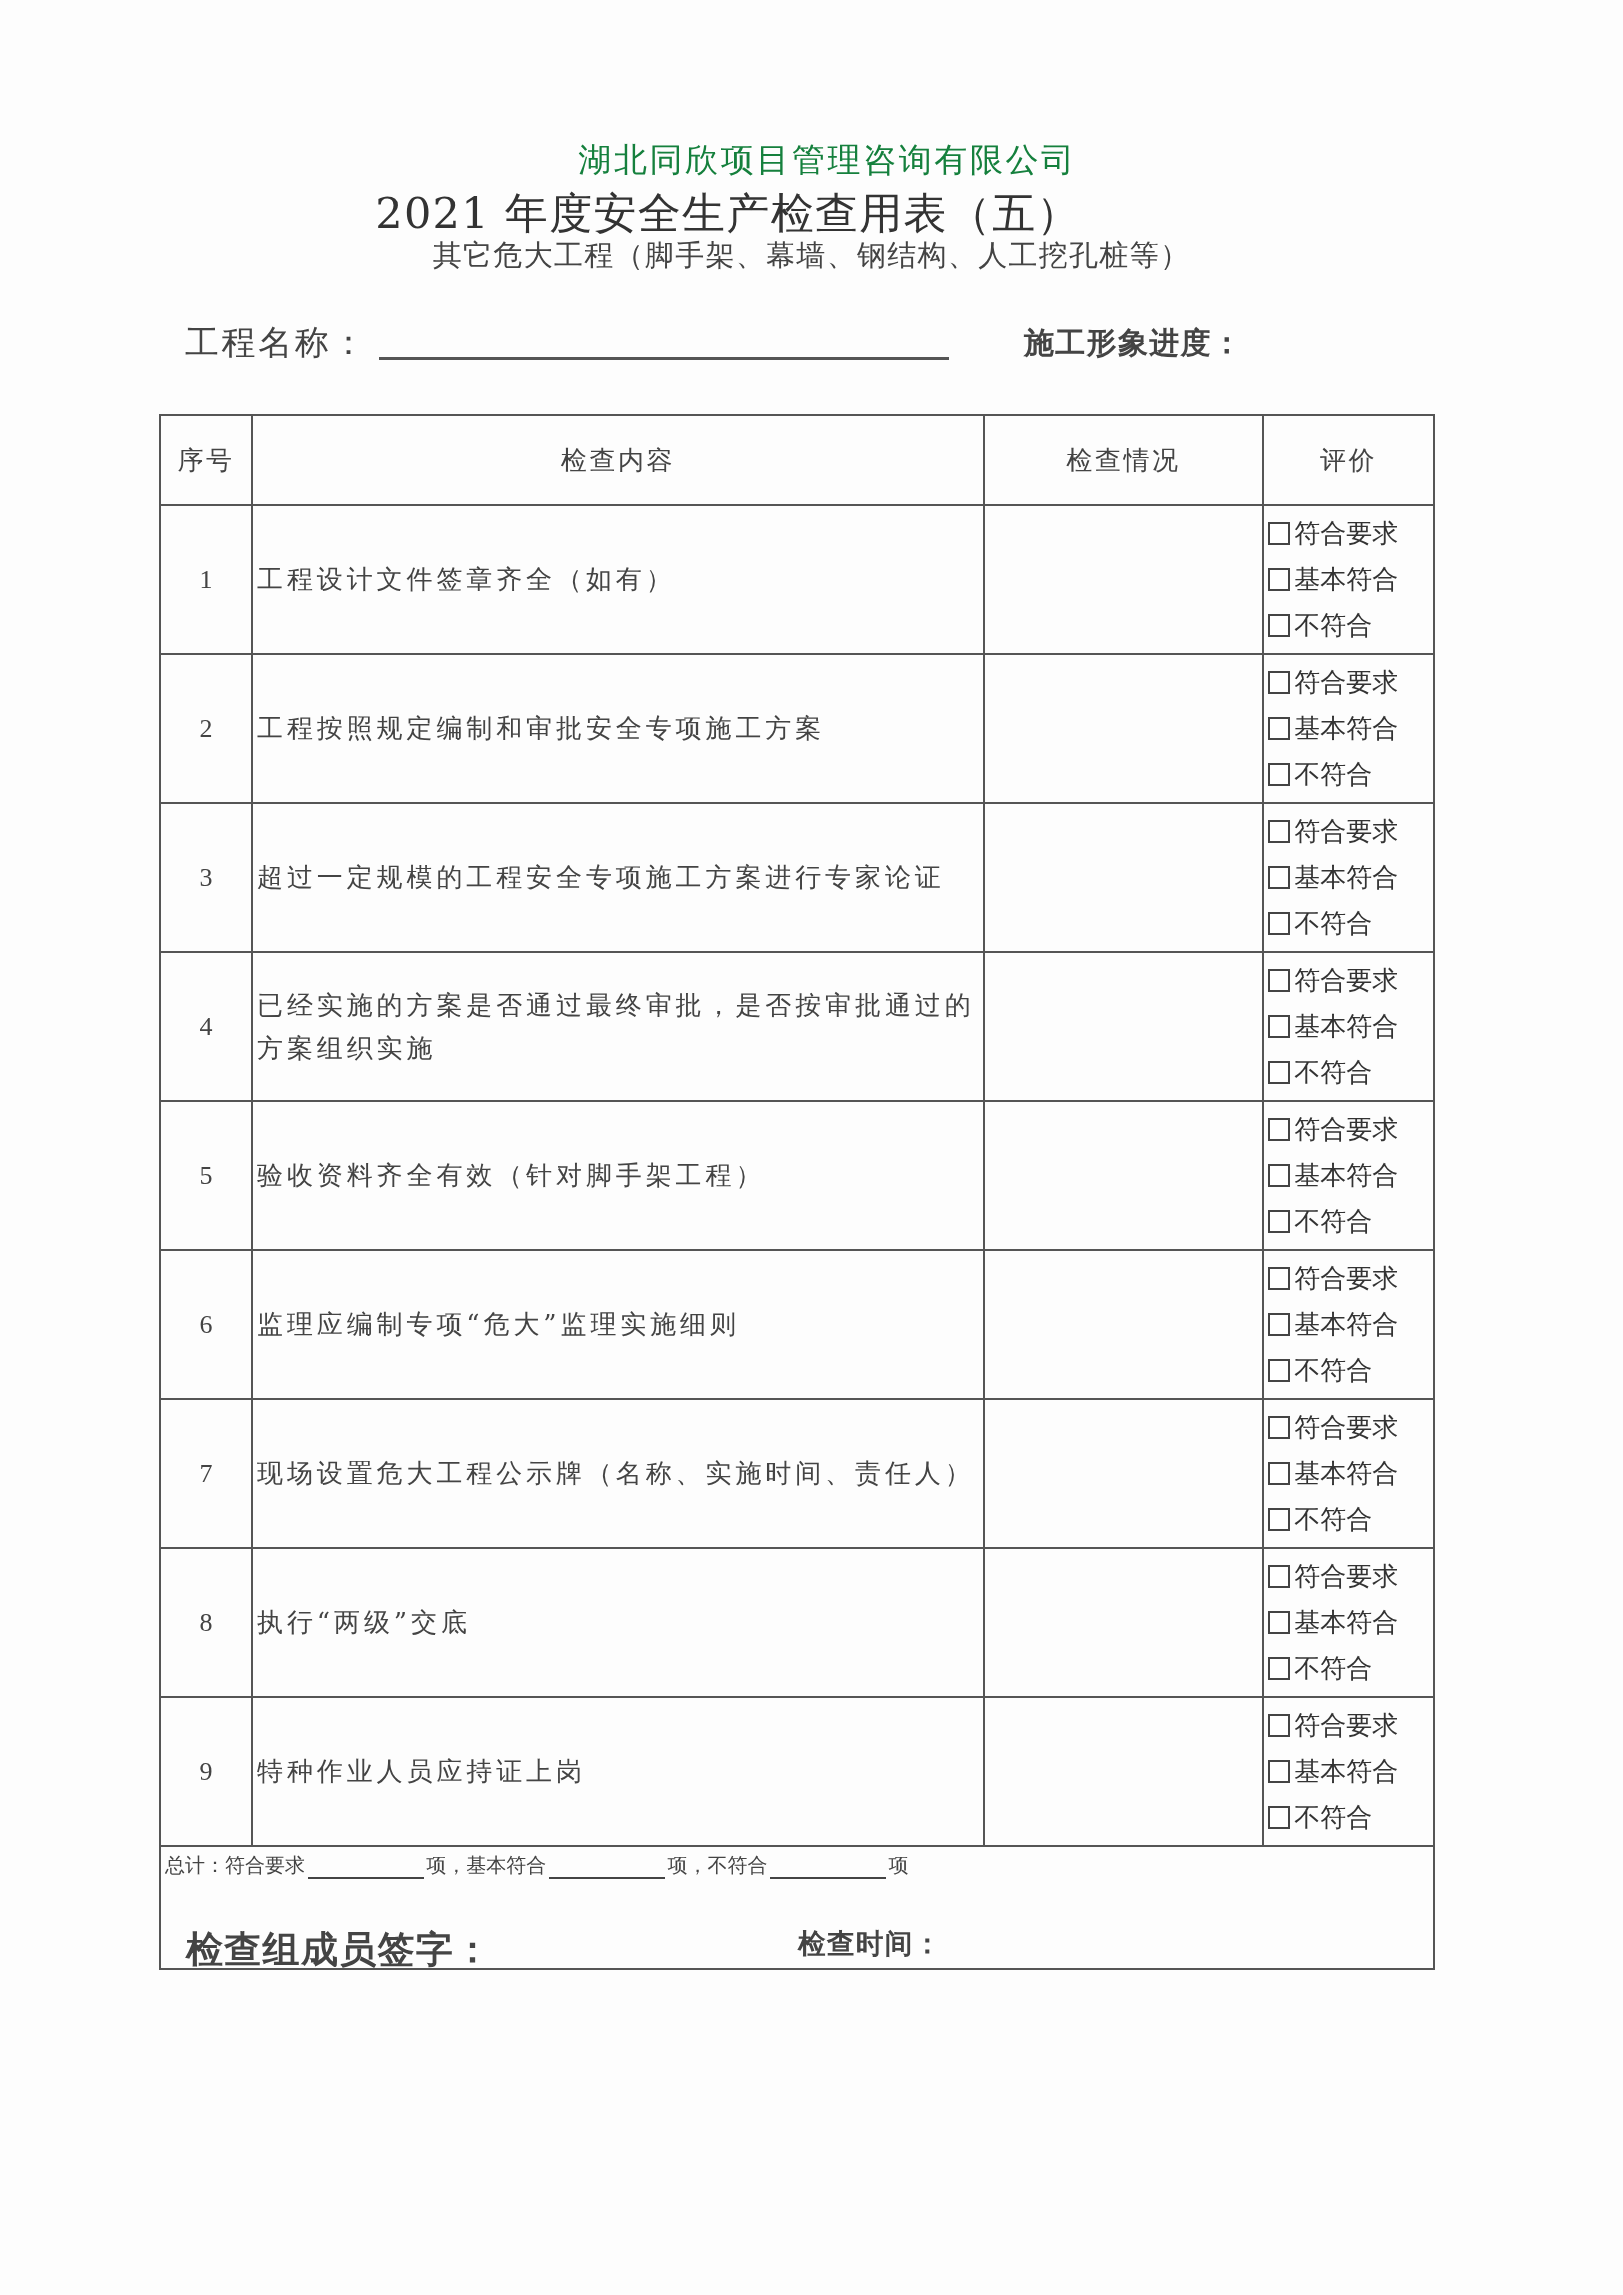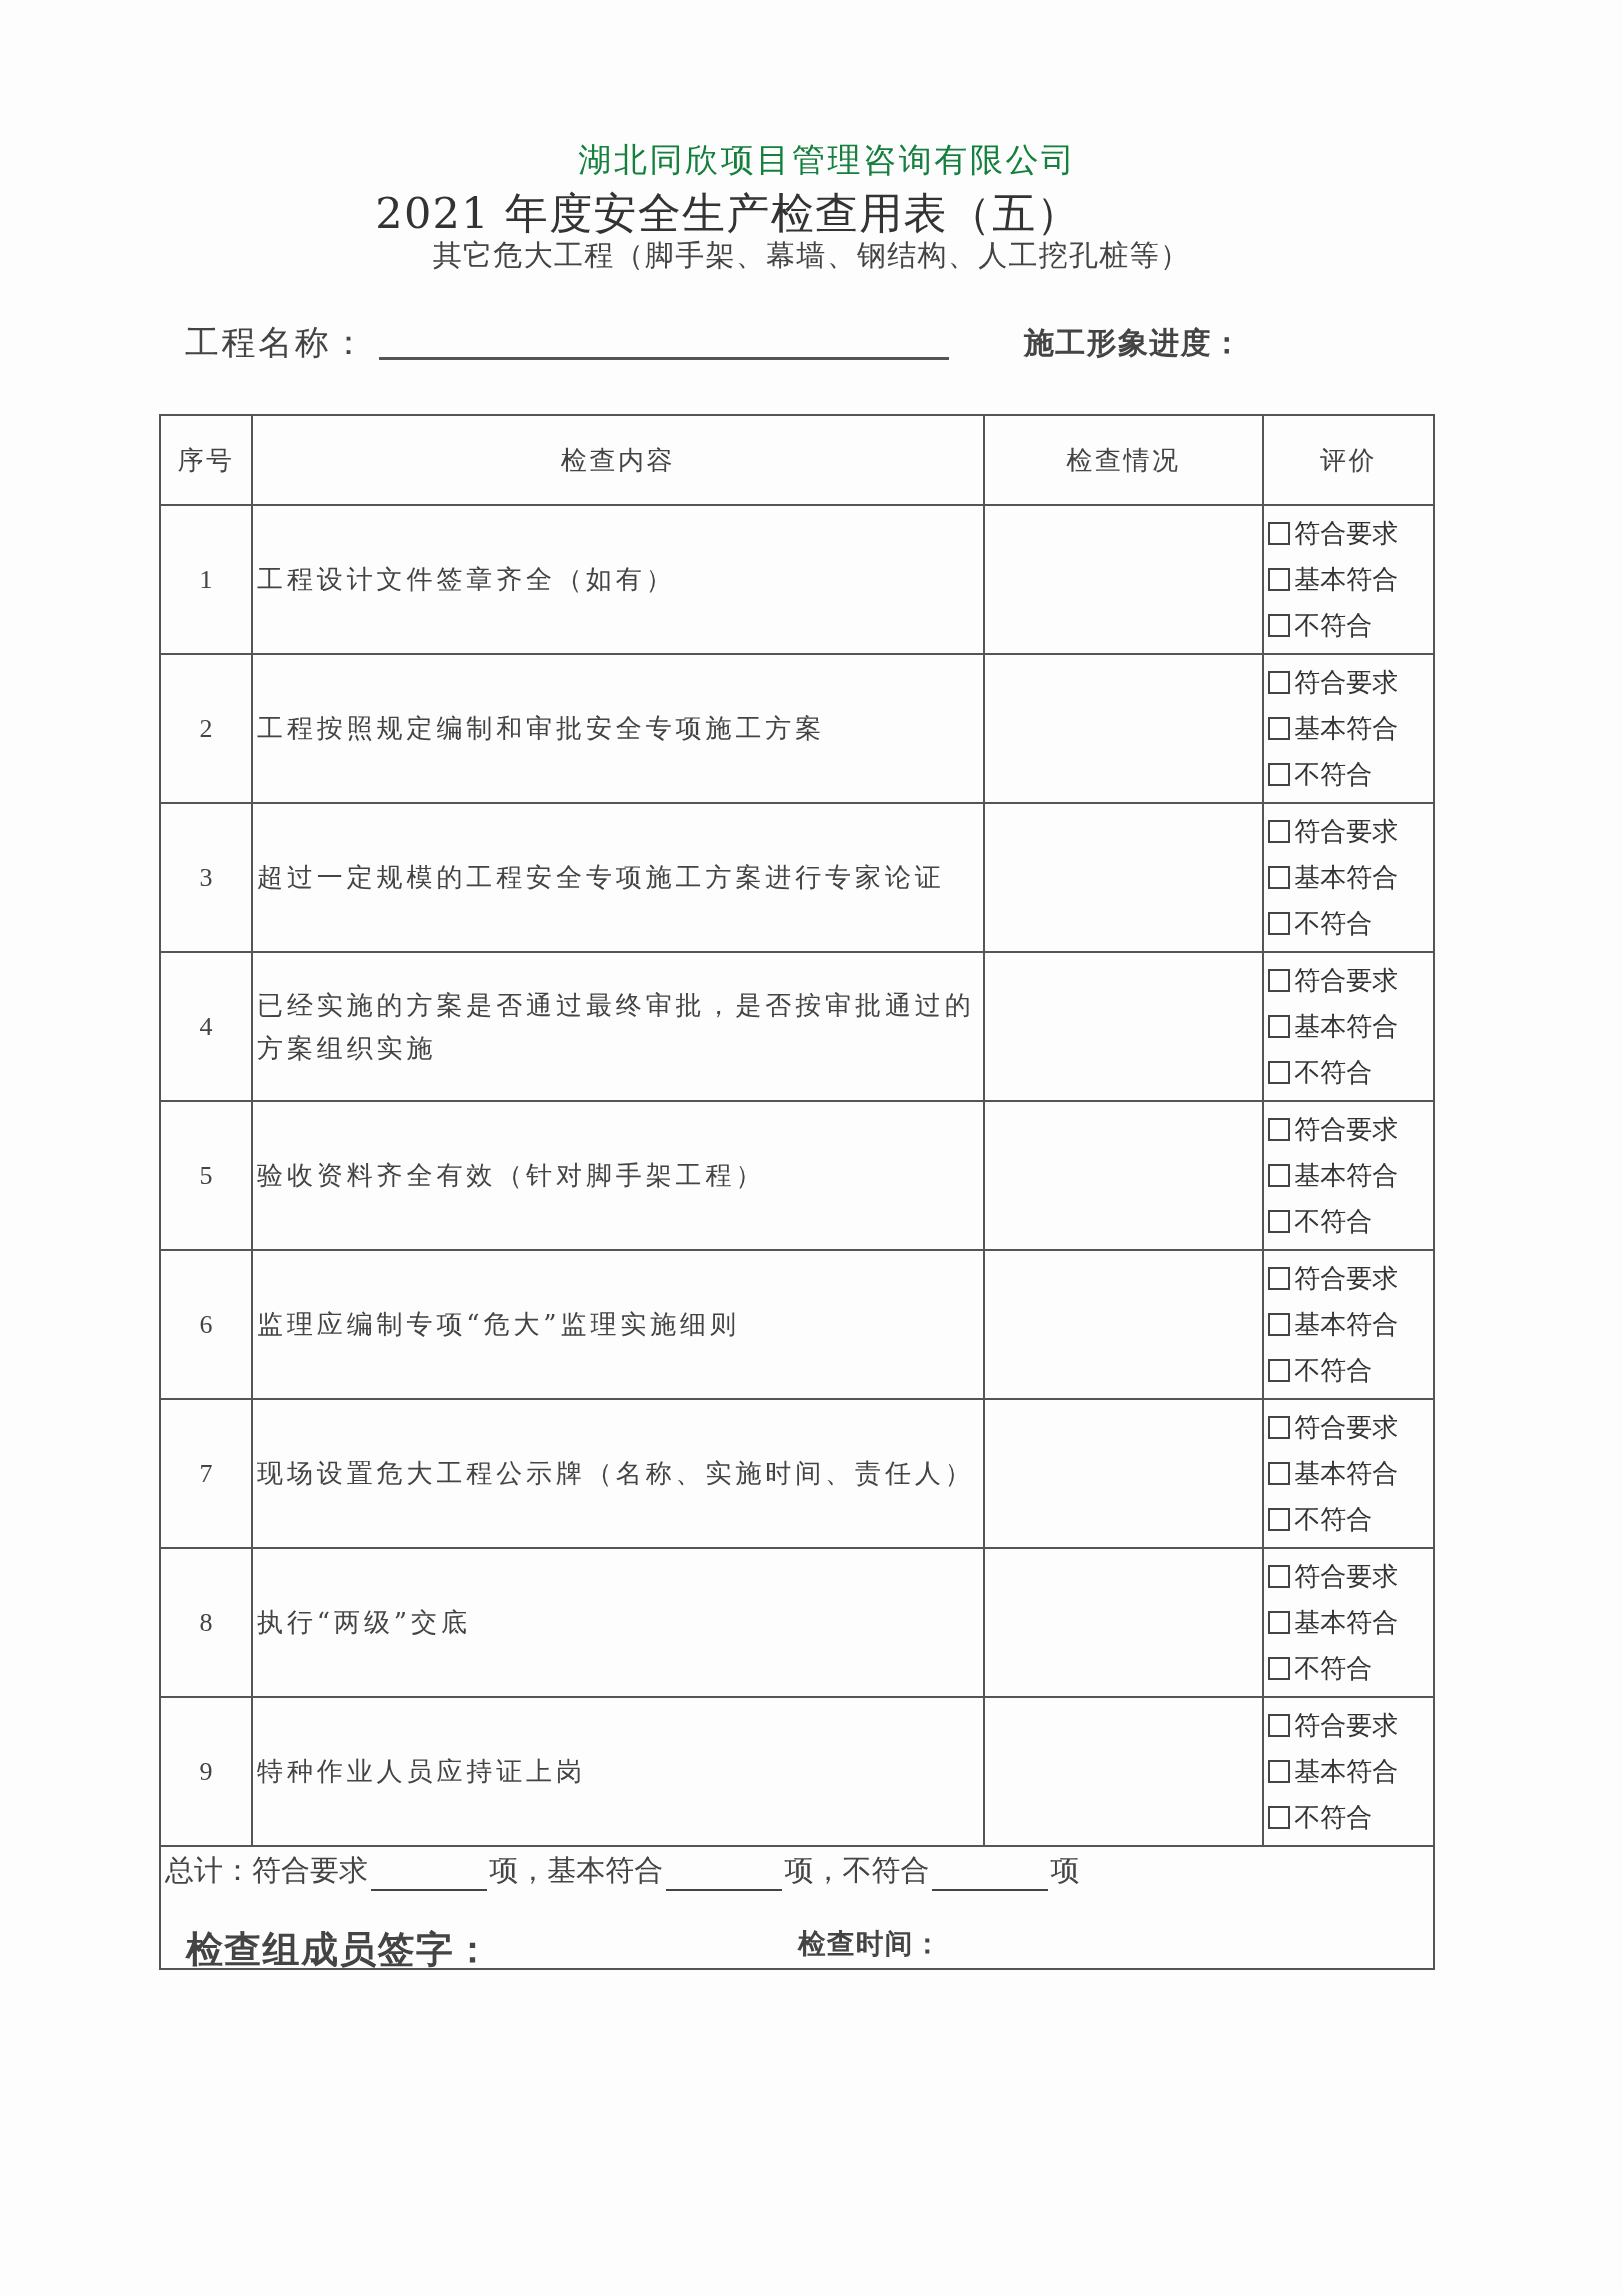--- a/index.html
+++ b/index.html
@@ -25,21 +25,21 @@
   .col-no { width: 92px; }
   .col-content { width: 732px; }
   .col-status { width: 279px; }
   .col-eval { width: 171px; }
   tr.item td { height: 139px; }
   td.no { text-align: center; font-size: 26px; font-family: "Liberation Serif", serif; }
   td.content { font-size: 26px; letter-spacing: 3.9px; line-height: 43px; padding: 0 13px 0 17px; }
   td.eval { padding-left: 13px; }
   .opt { display: flex; align-items: center; height: 46px; font-size: 26px; font-family: "DejaVu Sans", sans-serif; color: #333; }
   .box { width: 18.4px; height: 19.7px; border: 2px solid #444; margin-right: 3.9px; background: #fff; flex: 0 0 auto; }
-  td.summary { height: 113px; vertical-align: top; padding: 25px 0 0 17px; font-size: 29px; font-family: Liberation Mono, monospace; font-weight: bold; color: #444; margin-top: 44px; }
+  td.summary { height: 113px; vertical-align: top; padding: 25px 0 0 17px; font-size: 20px; font-family: Liberation Mono, monospace; font-weight: bold; color: #444; margin-top: 44px; }
   .blank { display: inline-block; width: 116px; border-bottom: 2px solid #444; height: 26px; vertical-align: bottom; margin: 0 2.6px; }
   .sign-label { left: 186px; top: 1925px; font-size: 37px; font-family: "DejaVu Sans", sans-serif; font-weight: bold; color: #444; letter-spacing: 1.3px; }
   .time-label { left: 798px; top: 1925px; font-size: 27.6px; font-family: "DejaVu Sans", sans-serif; font-weight: bold; color: #444; letter-spacing: 1.3px; }
 </style>
 </head>
 <body>
 
 <div class="abs company">湖北同欣项目管理咨询有限公司</div>
 <div class="abs title">2021 年度安全生产检查用表（五）</div>
 <div class="abs subtitle">其它危大工程（脚手架、幕墙、钢结构、人工挖孔桩等）</div>

